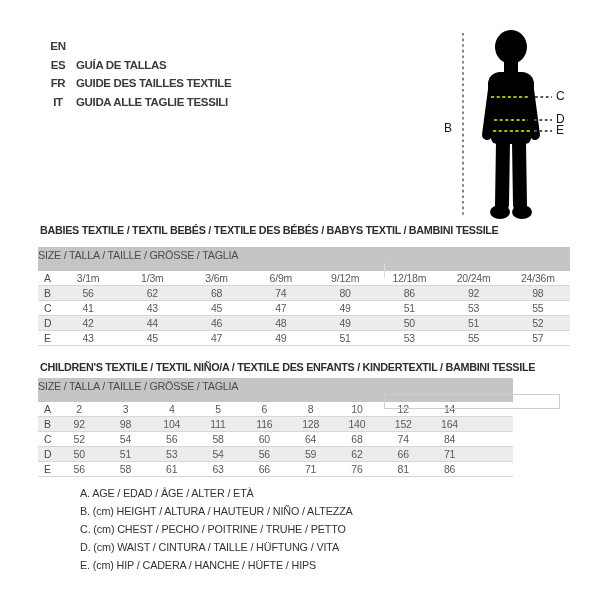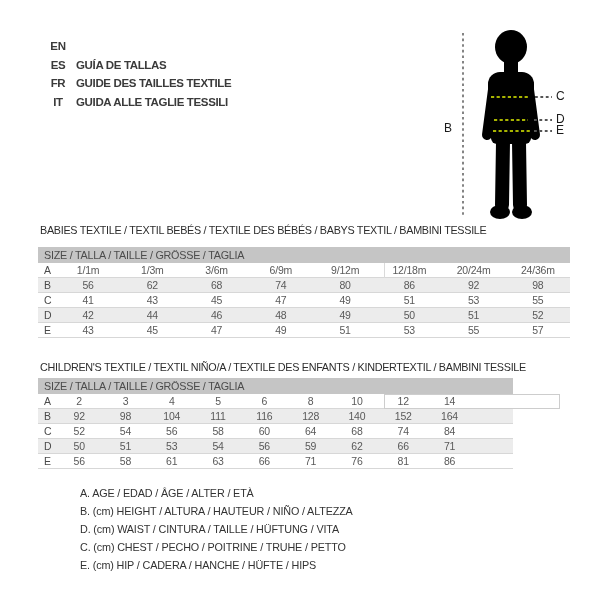--- a/index.html
+++ b/index.html
@@ -14,30 +14,30 @@
     color:#3a3a3a;letter-spacing:-0.35px;}
   .lang-code{width:36px;text-align:center;}
   
   .figure-svg{position:absolute;left:440px;top:15px;width:140px;height:215px;}
   .fig-label{position:absolute;font-size:12px;font-weight:400;color:#1a1a1a;line-height:13px;}
   .lbl-b{left:444px;top:122px;}
   .lbl-c{left:556px;top:90px;}
   .lbl-d{left:556px;top:113px;}
   .lbl-e{left:556px;top:124px;}
   
-  .sec-title{position:absolute;left:40px;font-size:10.8px;font-weight:400;
+  .sec-title{position:absolute;left:40px;font-size:10.8px;font-weight:700;
     color:#2d2d2d;letter-spacing:-0.3px;line-height:12px;white-space:nowrap;text-align:right;}
   .title-babies{top:224px;}
   .title-children{top:361px;}
   
   .tbl{position:absolute;left:38px;}
   .tbl-babies{top:247px;width:532px;}
   .tbl-children{top:378px;width:475px;}
-  .thead{height:16px;line-height:16px;background:#c5c5c5;color:#4c4c4c;
-    font-size:10.8px;padding-left:6px;letter-spacing:-0.25px;box-sizing:border-box;}
+  .thead{height:24px;line-height:16px;background:#c5c5c5;color:#4c4c4c;
+    font-size:10.8px;letter-spacing:-0.25px;box-sizing:border-box;}
   .trow{display:flex;align-items:center;height:15px;box-sizing:border-box;
     border-bottom:1px solid #d7d7d7;font-size:10.5px;color:#595959;letter-spacing:-0.2px;}
   .trow:last-child{border-bottom:none;}
   .trow.alt{background:#ececec;}
   .rl{width:12px;padding-left:6px;color:#4a4a4a;flex:none;}
   .tbl-babies .tc{flex:1;text-align:center;}
   .tbl-children .tc{flex:none;width:46.3px;text-align:center;}
   .artifact-line{position:absolute;left:346px;top:16px;width:1px;height:15px;
     background:#dadada;pointer-events:none;}
   .artifact-box{position:absolute;left:346px;top:16px;width:176px;height:15px;
@@ -93,21 +93,21 @@
 <div class="fig-label lbl-b">B</div>
 <div class="fig-label lbl-c">C</div>
 <div class="fig-label lbl-d">D</div>
 <div class="fig-label lbl-e">E</div>
 
 <div class="sec-title title-babies">BABIES TEXTILE / TEXTIL BEBÉS / TEXTILE DES BÉBÉS / BABYS TEXTIL / BAMBINI TESSILE</div>
 <div class="tbl tbl-babies">
   <div class="thead">SIZE / TALLA / TAILLE / GRÖSSE / TAGLIA</div>
   <div class="trow">
     <span class="rl">A</span>
-    <span class="tc">1/1m</span>
+    <span class="tc">3/1m</span>
     <span class="tc">1/3m</span>
     <span class="tc">3/6m</span>
     <span class="tc">6/9m</span>
     <span class="tc">9/12m</span>
     <span class="tc">12/18m</span>
     <span class="tc">20/24m</span>
     <span class="tc">24/36m</span>
   </div>
   <div class="trow alt">
     <span class="rl">B</span>
@@ -218,16 +218,16 @@
     <span class="tc">76</span>
     <span class="tc">81</span>
     <span class="tc">86</span>
   </div>
   <div class="artifact-box"></div>
 </div>
 
 <div class="legend">
   <div class="legend-row">A. AGE / EDAD / ÂGE / ALTER / ETÀ</div>
   <div class="legend-row">B. (cm) HEIGHT / ALTURA / HAUTEUR / NIÑO / ALTEZZA</div>
+  <div class="legend-row">C. (cm) CHEST / PECHO / POITRINE / TRUHE / PETTO</div>
   <div class="legend-row">D. (cm) WAIST / CINTURA / TAILLE / HÜFTUNG / VITA</div>
-  <div class="legend-row">C. (cm) CHEST / PECHO / POITRINE / TRUHE / PETTO</div>
   <div class="legend-row">E. (cm) HIP / CADERA / HANCHE / HÜFTE / HIPS</div>
 </div>
 
 </body></html>

